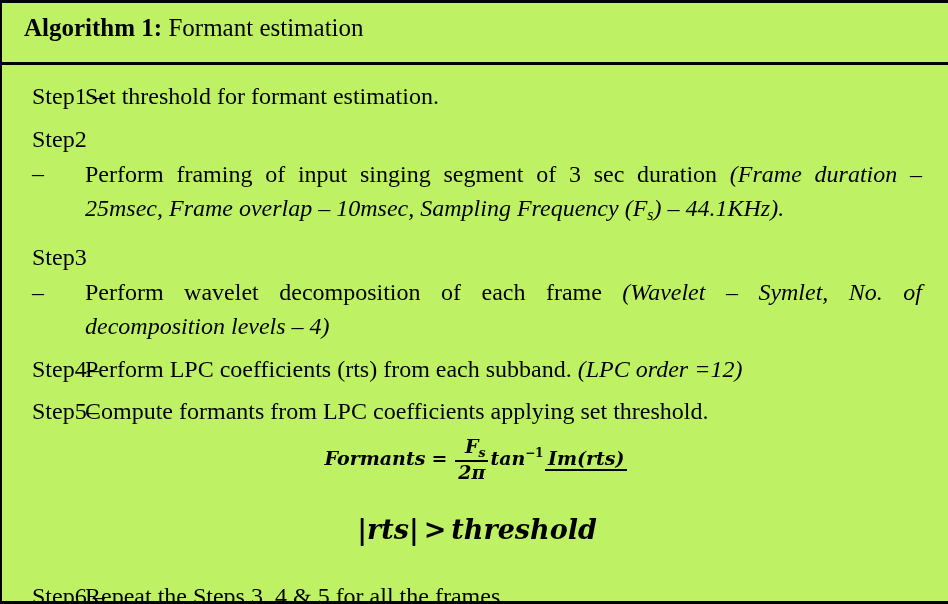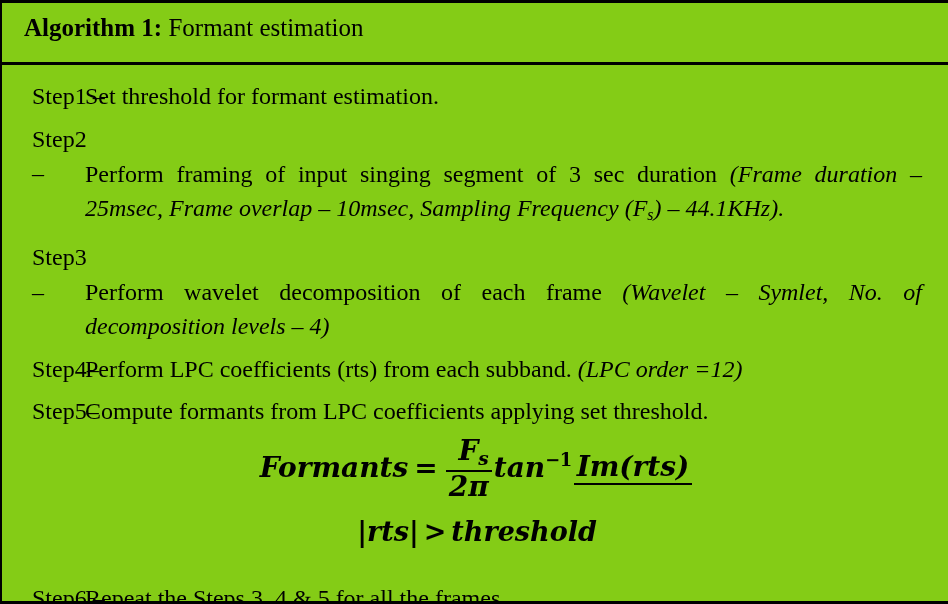--- a/index.html
+++ b/index.html
@@ -17,21 +17,21 @@
 
   .algorithm-box {
     position: relative;
     box-sizing: border-box;
     width: 948px;
     height: 604px;
     border-top: 3px solid #000;
     border-bottom: 3px solid #000;
     border-left: 2px solid #000;
     padding: 0;
-    background: #84cc16;
+    background: #bef264;
   }
 
   
   .algo-caption {
     box-sizing: border-box;
     height: 62px;
     padding: 8px 0 0 22px;
     font-size: 25px;
     line-height: 34px;
     border-bottom: 3px solid #000;
@@ -80,21 +80,21 @@
   }
 
   
   .math-block {
     text-align: center;
     font-family: "DejaVu Serif", "Liberation Serif", serif;
     font-style: italic;
     font-weight: bold;
   }
   .formula-line {
-    font-size: 28px;
+    font-size: 19px;
     line-height: 30px;
     white-space: nowrap;
   }
   .formula-line .mi { font-style: italic; font-weight: bold; }
   .eq-sign { font-style: normal; padding: 0 6px; }
 
   .frac {
     display: inline-block;
     vertical-align: middle;
     text-align: right;
@@ -111,21 +111,21 @@
     padding: 1px 3px 0 3px;
   }
   .sup-neg1 {
     font-size: 0.64em;
     vertical-align: 0.62em;
     font-style: normal;
     font-weight: bold;
     letter-spacing: -0.5px;
   }
   .threshold-line {
-    margin-top: 16px;
+    margin-top: 32px;
     font-size: 27px;
     line-height: 30px;
     white-space: nowrap;
     font-style: italic;
     font-weight: bold;
   }
   .gt-sign { font-style: normal; padding: 0 5px; }
 
   .spacer-after-math { height: 26px; }
 </style>

